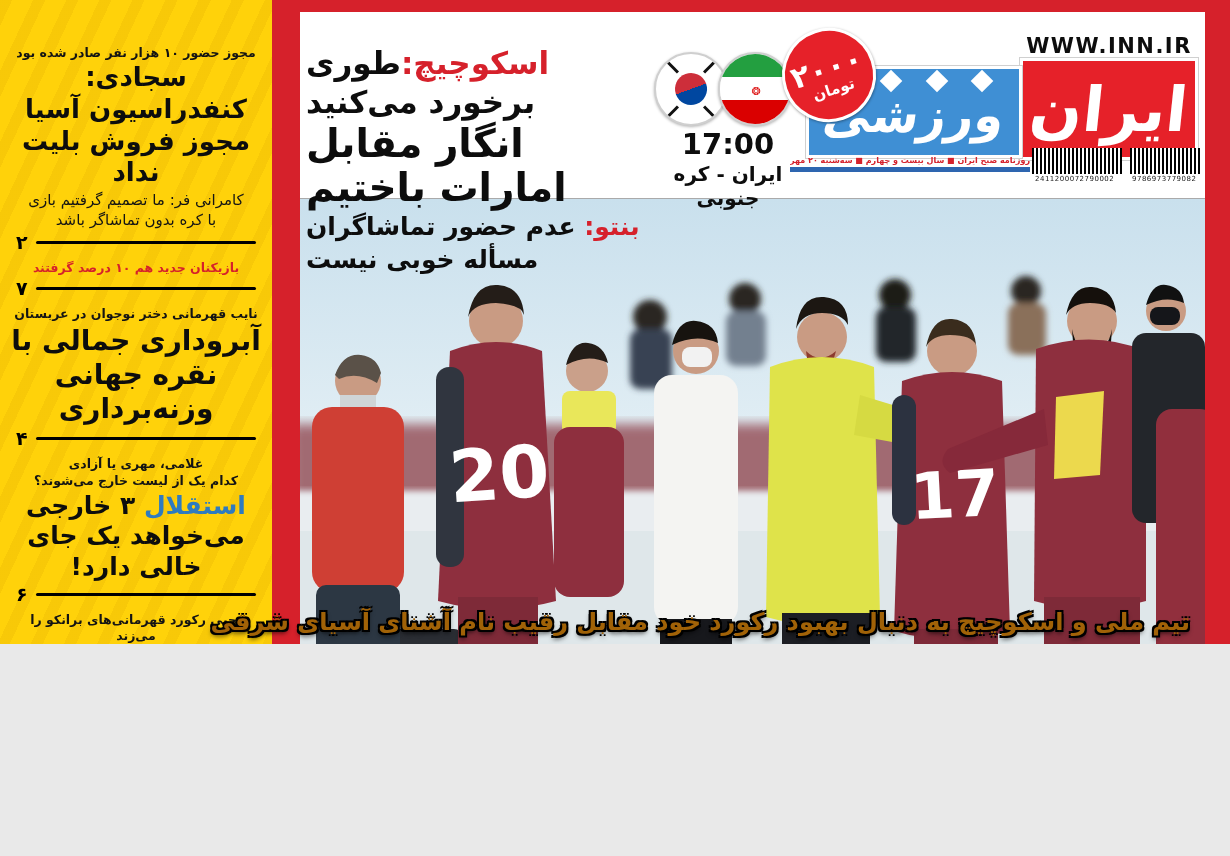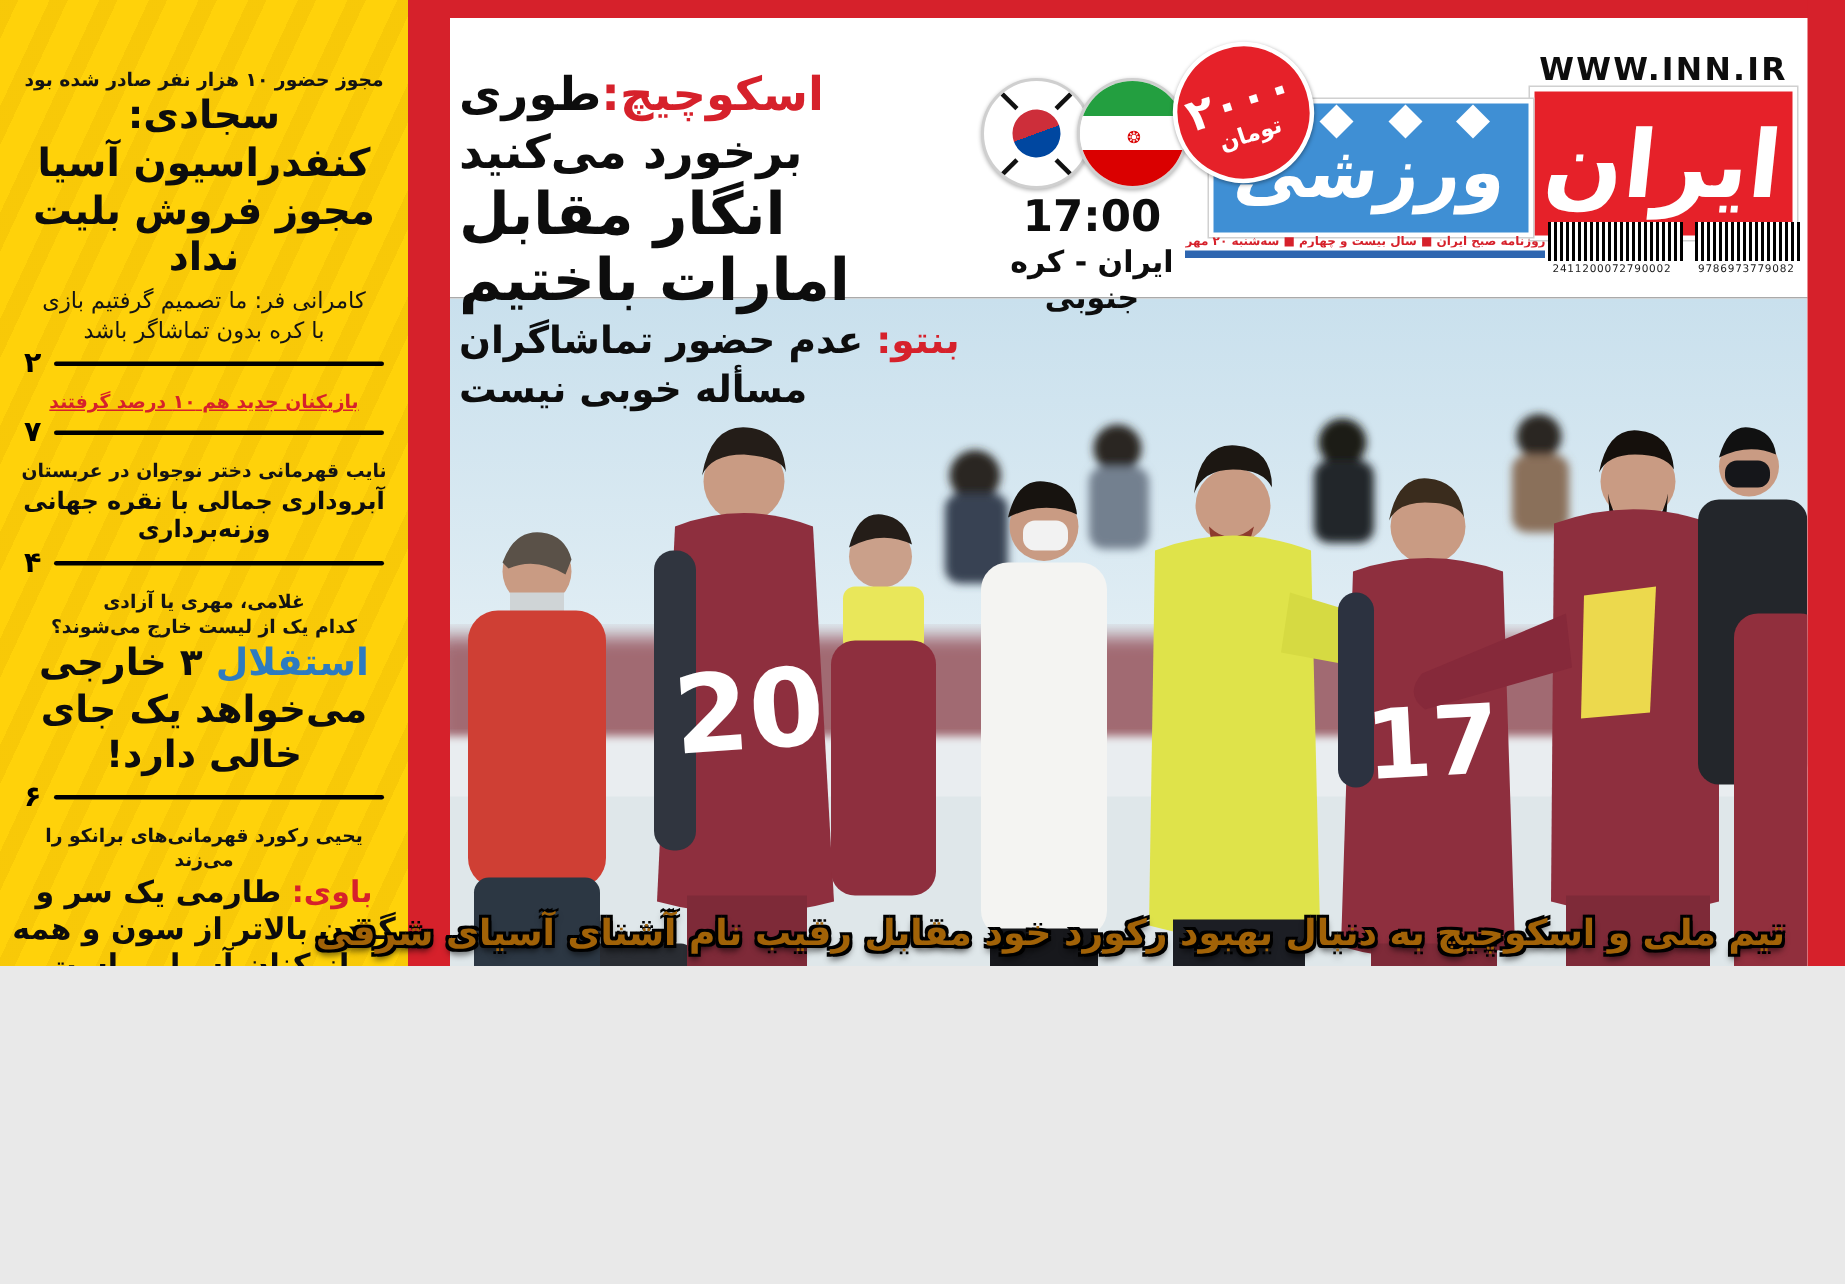--- a/index.html
+++ b/index.html
@@ -7,22 +7,22 @@
   .page{position:relative;width:1230px;height:644px;overflow:hidden;background:#fff;
         font-family:"DejaVu Sans","Liberation Sans",sans-serif;}
 
   
   .sidebar{position:absolute;left:0;top:0;width:272px;height:856px;direction:rtl;text-align:center;
     background:
       repeating-linear-gradient(115deg, rgba(219,164,0,.20) 0 11px, rgba(219,164,0,0) 11px 30px),
       #ffd20a;
     padding-top:40px;display:flex;flex-direction:column;overflow:hidden;}
   .kicker{font-size:12.5px;font-weight:bold;color:#141414;line-height:1.3;margin:5px 10px 1px;}
-  .kicker.red{color:#d6212b;text-decoration:underline;}
-  .head{font-size:16px;font-weight:900;line-height:1.22;color:#0d0d0d;margin:1px 6px;letter-spacing:-.5px;}
+  .kicker.red{color:#d6212b;}
+  .head{font-size:28px;font-weight:900;line-height:1.22;color:#0d0d0d;margin:1px 6px;letter-spacing:-.5px;}
   .accent-red{color:#d6212b;}
   .accent-blue{color:#2e7bc0;}
   .sub{font-size:15px;font-weight:normal;color:#141414;line-height:1.3;margin:2px 27px;}
   .rule{display:flex;align-items:center;gap:8px;margin:3px 16px 3px;direction:ltr;}
   .rule .num{font-size:19px;font-weight:900;color:#000;line-height:1;}
   .rule .bar{flex:1;height:3px;background:#000;border-radius:2px;}
 
   
   .divider{position:absolute;left:272px;top:0;width:28px;height:856px;background:#d6212b;}
   .strip-top{position:absolute;left:272px;top:0;width:958px;height:12px;background:#d6212b;}

